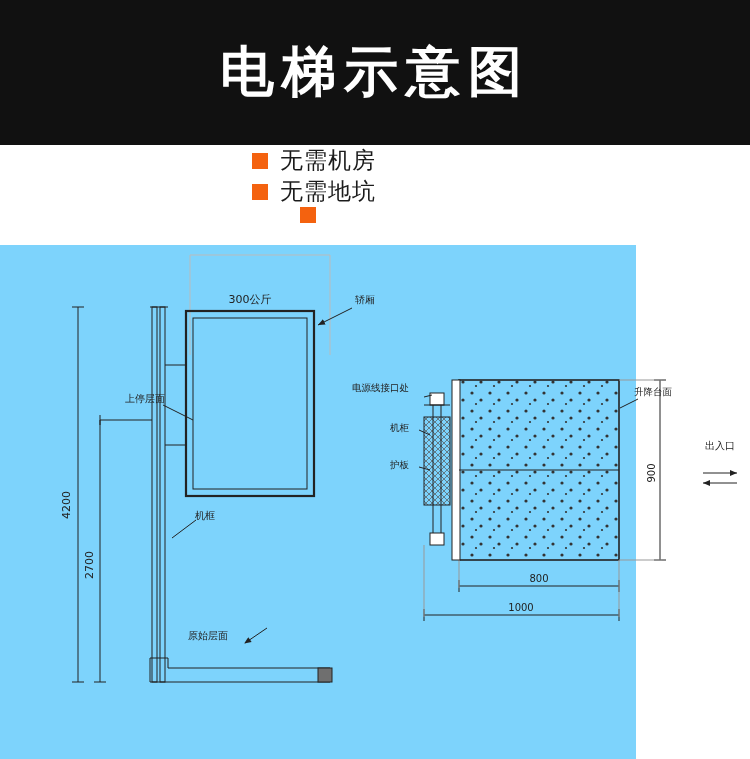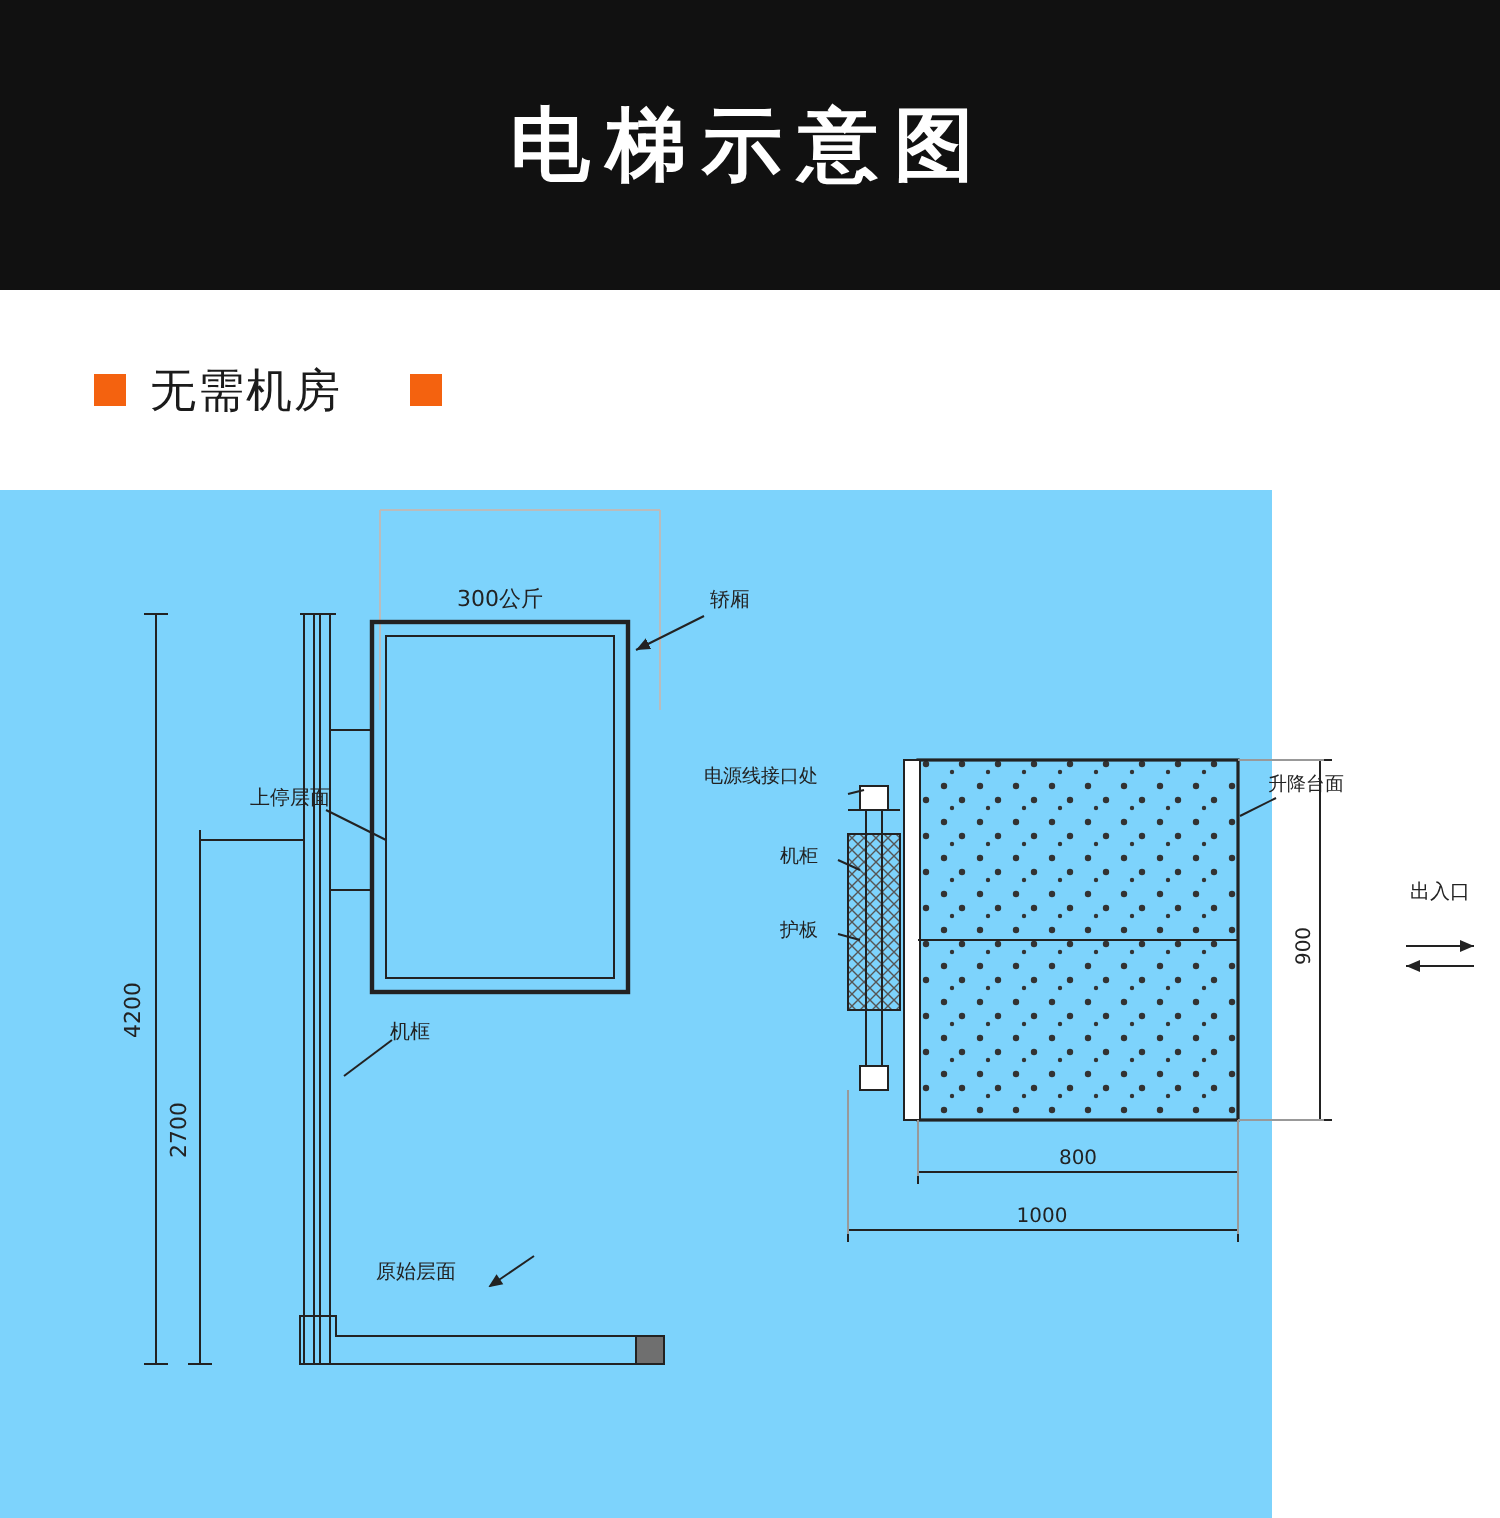--- a/index.html
+++ b/index.html
@@ -24,36 +24,37 @@
     top: 0;
     width: 750px;
     height: 145px;
     background: #111111;
     display: flex;
     align-items: center;
     justify-content: center;
   }
   .banner-title {
     color: #ffffff;
-    font-size: 40px;
+    font-size: 54px;
     font-weight: bold;
     letter-spacing: 8px;
     font-family: "DejaVu Sans", "Liberation Sans", sans-serif;
   }
   
   .features {
     position: absolute;
     left: 0;
     top: 145px;
     width: 626px;
     height: 100px;
     display: flex;
     align-items: center;
-    padding-left: 47px;
+    padding-left: 36px;
     box-sizing: border-box;
+    flex-direction: column;
   }
   .feature {
     display: flex;
     align-items: center;
     margin-right: 34px;
   }
   .feature-bullet {
     width: 16px;
     height: 16px;
     background: #f4620f;
@@ -91,20 +92,24 @@
 <div id="page">
 
   <div class="banner">
     <div class="banner-title">电梯示意图</div>
   </div>
 
   <div class="features">
     <div class="feature">
       <span class="feature-bullet"></span>
       <span class="feature-label">无需机房</span>
+    </div>
+    <div class="feature">
+      <span class="feature-bullet"></span>
+      <span class="feature-label">无需地坑</span>
     </div>
     <div class="feature">
       <span class="feature-bullet"></span>
     </div>
   </div>
 
   <div class="drawing">
     <svg width="750" height="514" viewBox="0 0 750 514" xmlns="http://www.w3.org/2000/svg">
       <defs>
         <marker id="arrHead" markerWidth="8" markerHeight="8" refX="7" refY="3" orient="auto">

